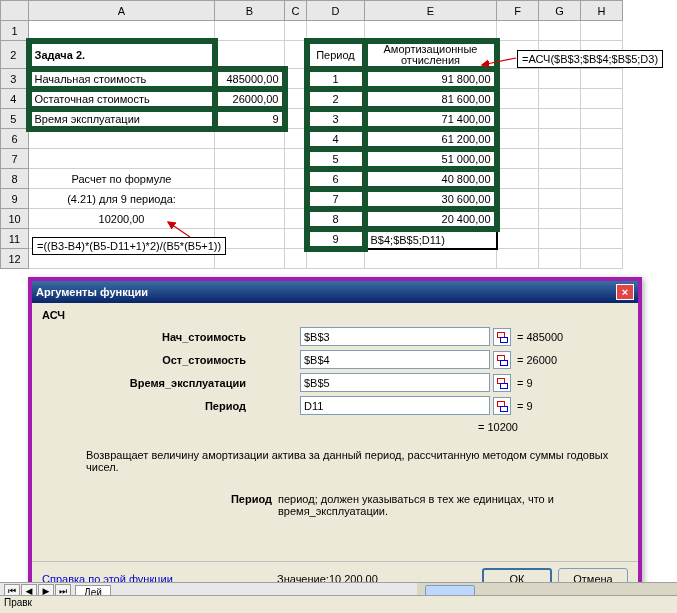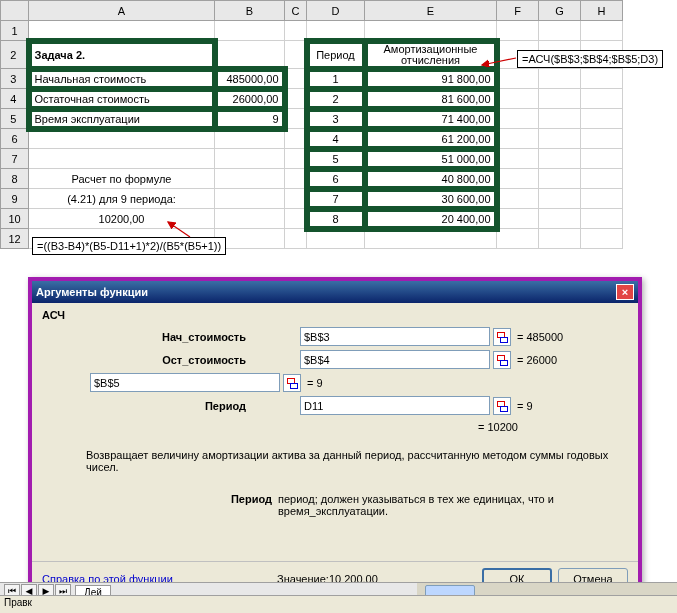--- a/index.html
+++ b/index.html
@@ -360,20 +360,31 @@
     <td class="nob c">10200,00</td>
     <td class="nob"></td>
         <td class="nob"></td>
     <td class="bcell c">8</td>
     <td class="bcell r">20 400,00</td>
     <td class="nob"></td>
         <td class="nob"></td>
         <td class="nob"></td>
   </tr>
   <tr>
+    <th>11</th>
+    <td class="nob"></td>
+        <td class="nob"></td>
+        <td class="nob"></td>
+    <td class="bcell c">9</td>
+    <td class="bcell" style="border:2px solid #000">B$4;$B$5;D11)</td>
+    <td class="nob"></td>
+        <td class="nob"></td>
+        <td class="nob"></td>
+  </tr>
+  <tr>
         <th>12</th>
         <td class="nob"></td>
         <td class="nob"></td>
         <td class="nob"></td>
         <td class="nob"></td>
         <td class="nob"></td>
         <td class="nob"></td>
         <td class="nob"></td>
         <td class="nob"></td>
       </tr>
@@ -409,20 +420,21 @@
       <div class="refbtn"></div>
       <div class="argval">= 485000</div>
     </div>
     <div class="argrow">
       <div class="arglabel">Ост_стоимость</div>
       <input class="arginput" value="$B$4" style="">
       <div class="refbtn"></div>
       <div class="argval">= 26000</div>
     </div>
     <div class="argrow">
+      <div class="arglabel">Время_эксплуатации</div>
       <input class="arginput" value="$B$5" style="">
       <div class="refbtn"></div>
       <div class="argval">= 9</div>
     </div>
     <div class="argrow">
       <div class="arglabel">Период</div>
       <input class="arginput" value="D11" style="">
       <div class="refbtn"></div>
       <div class="argval">= 9</div>
     </div>

